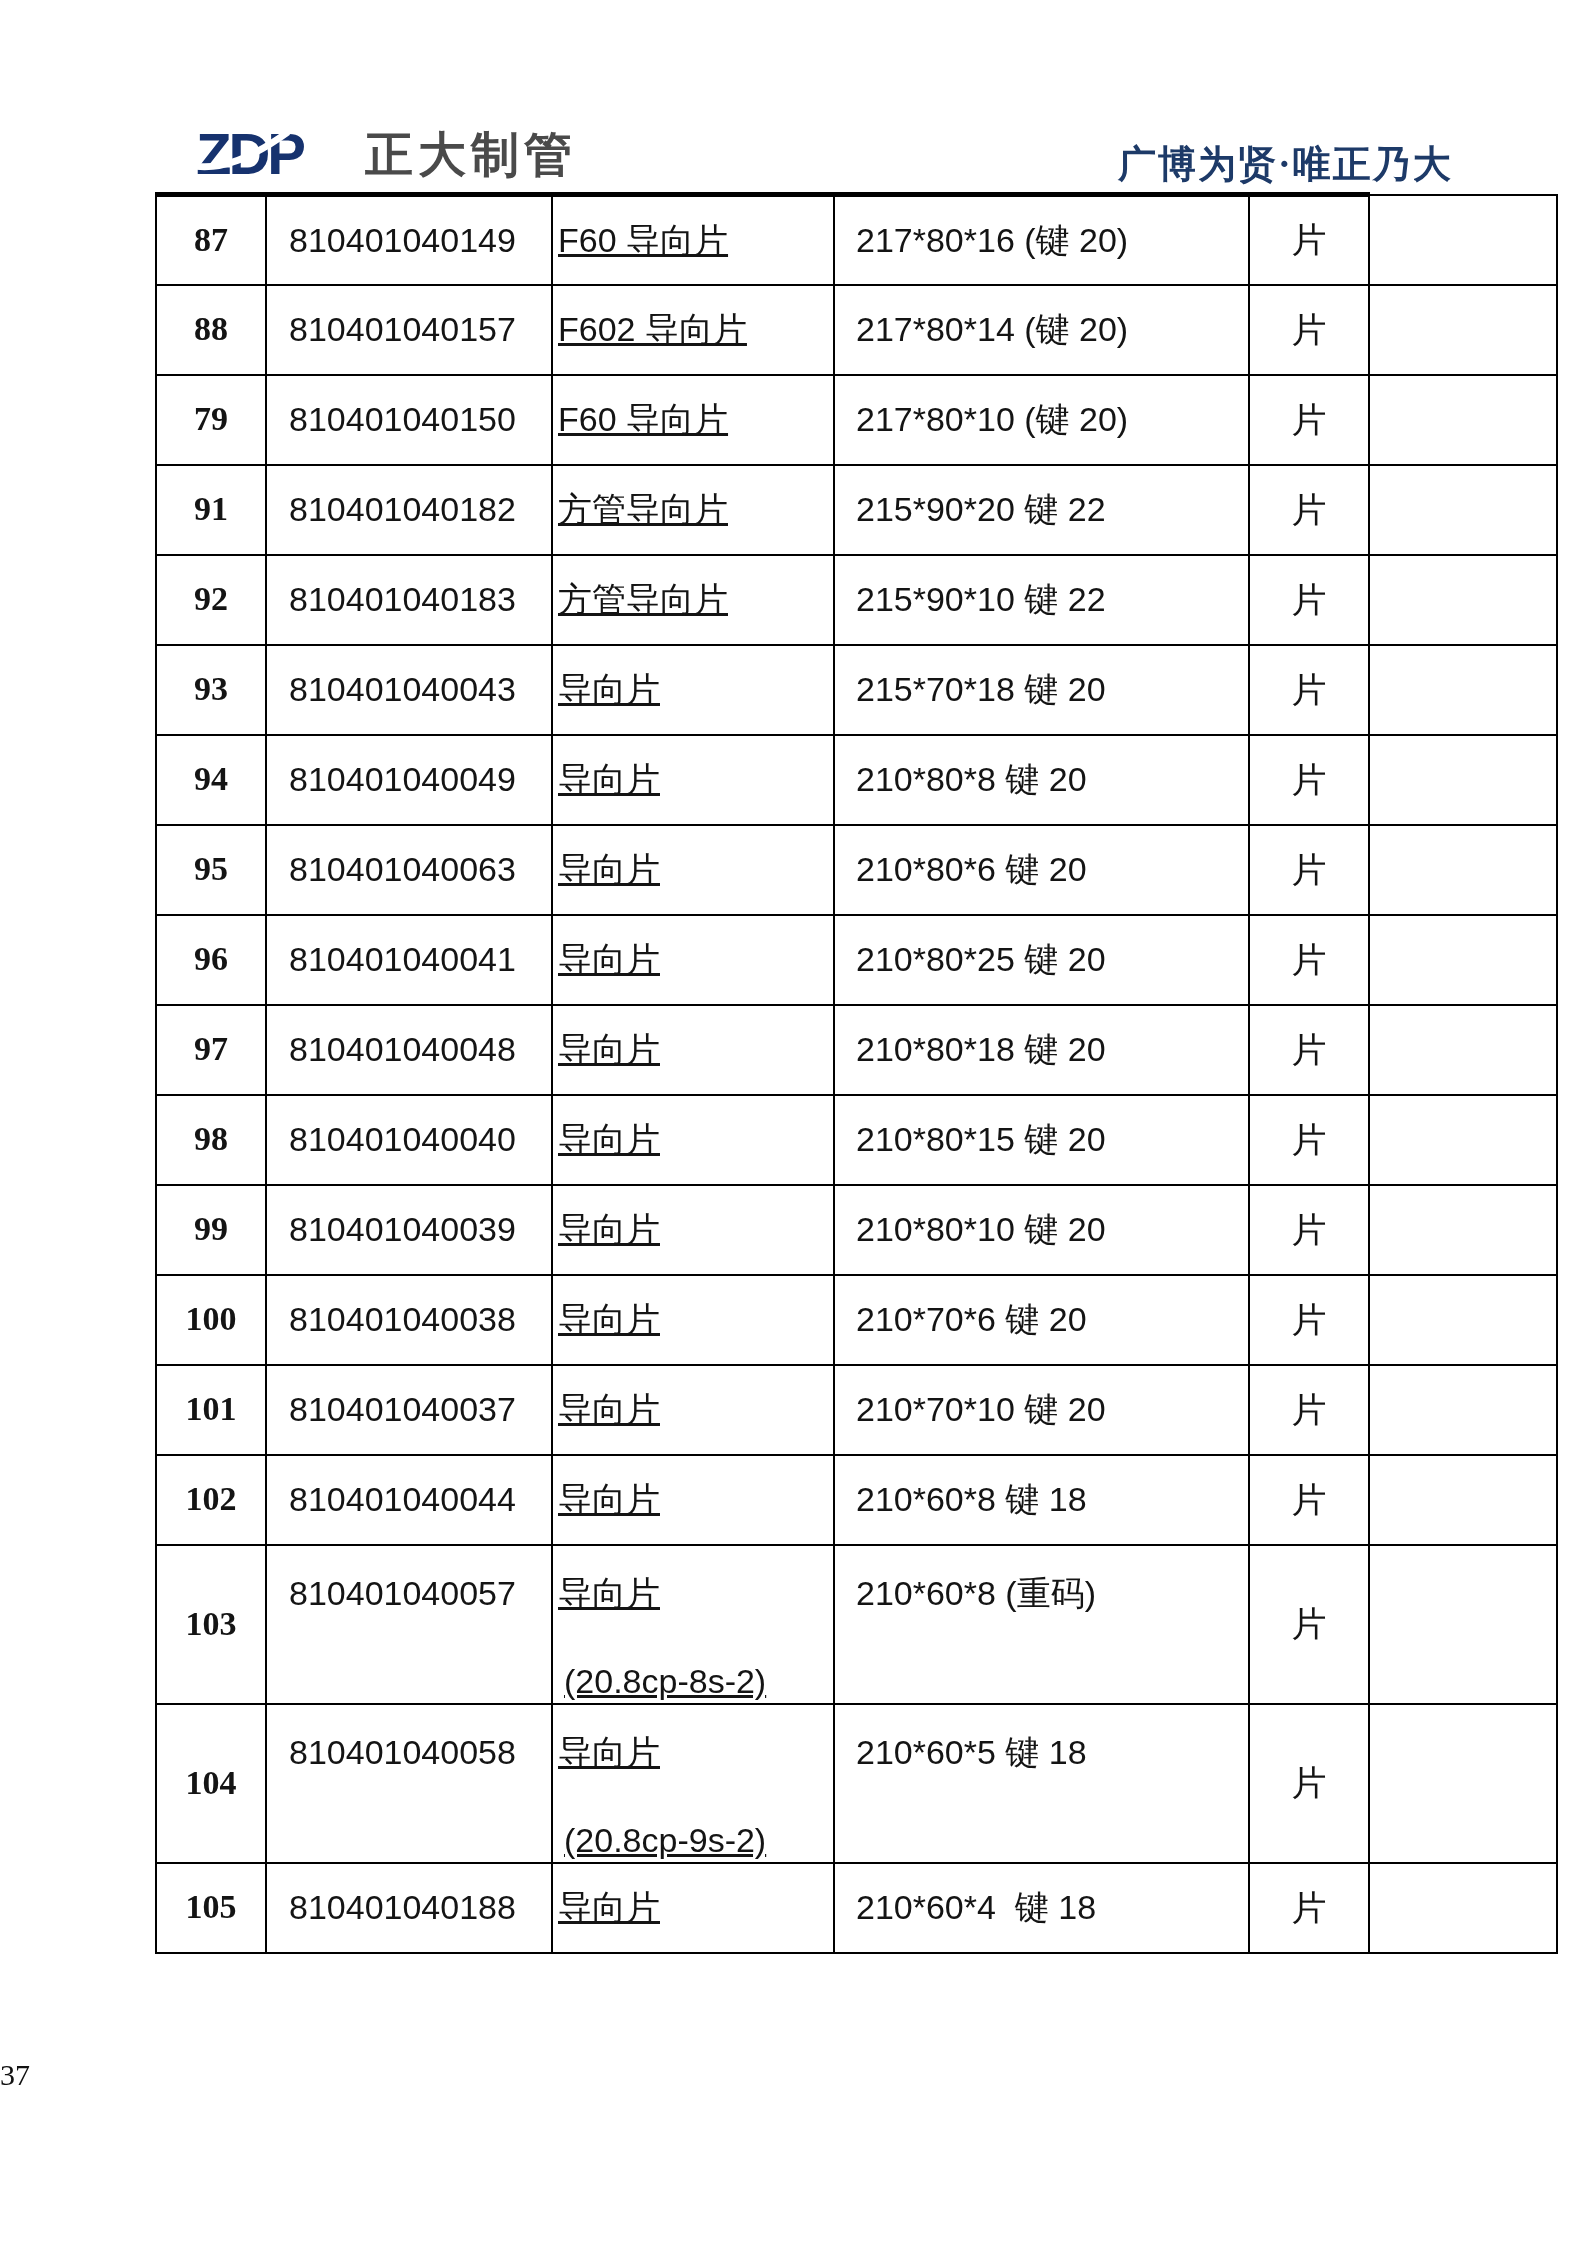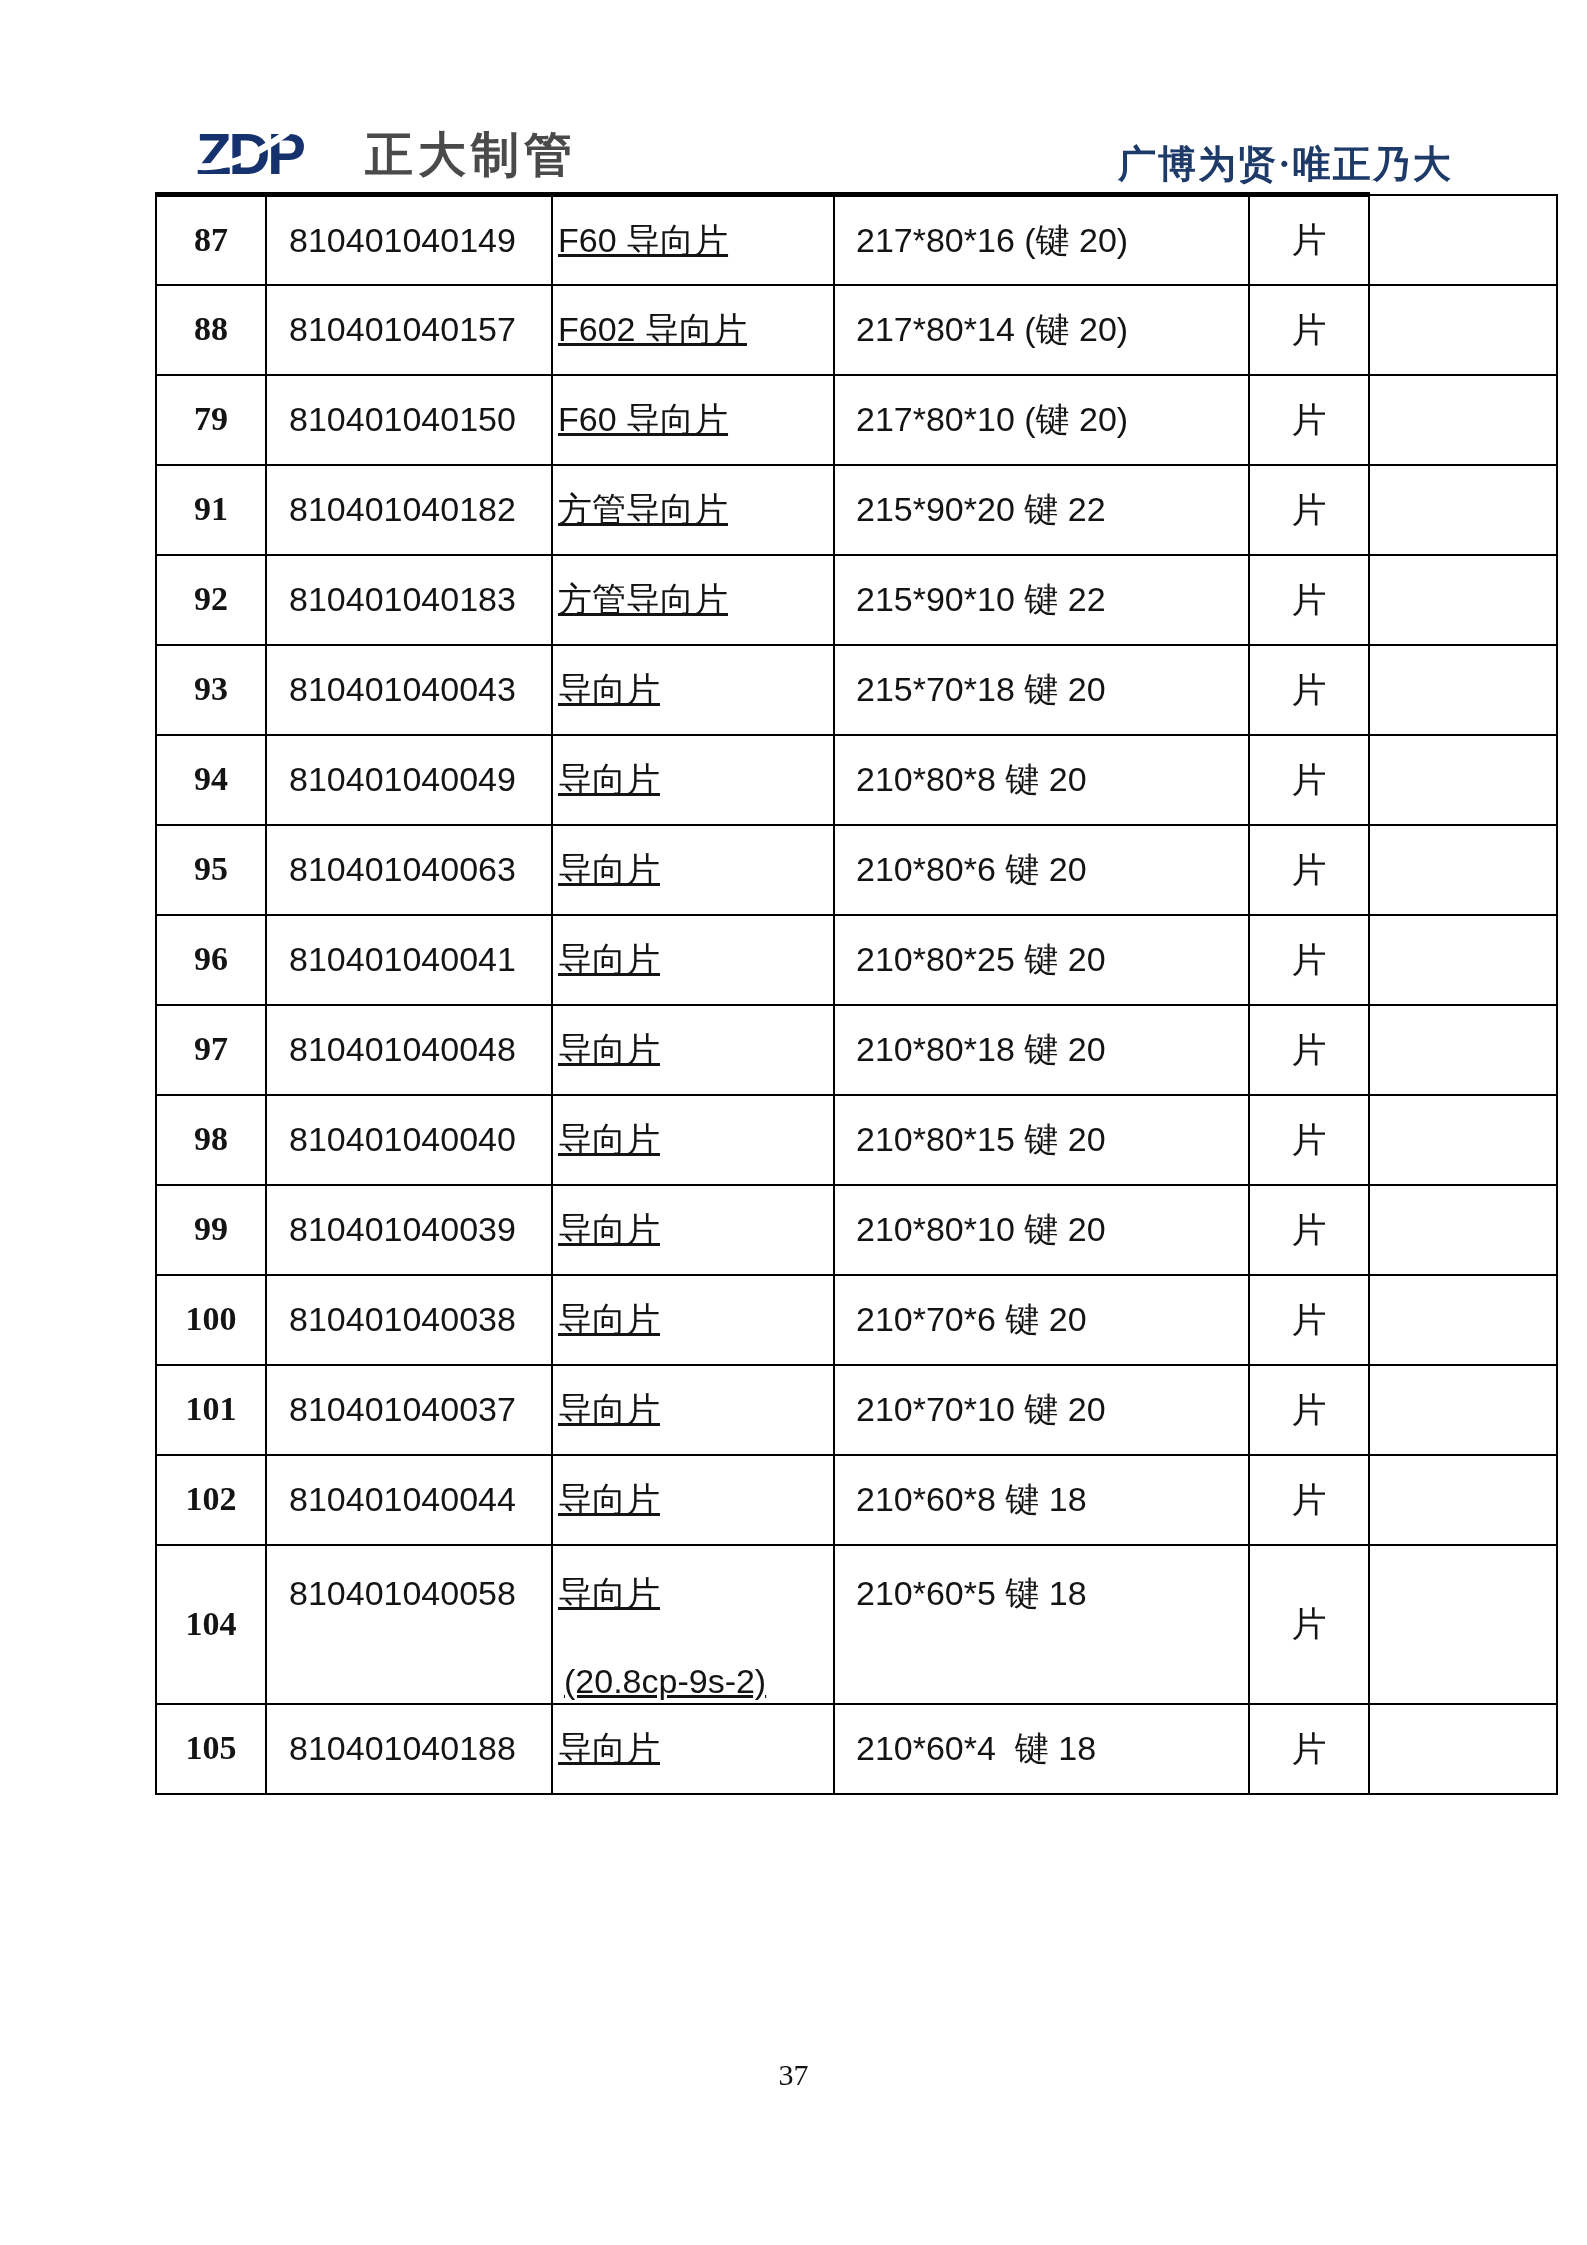--- a/index.html
+++ b/index.html
@@ -40,21 +40,21 @@
   td.name { padding-left:5px;text-decoration:underline; }
   td.spec { padding-left:21px; white-space:pre-wrap; }
   td.unit { text-align:center; font-size:35px; }
   td.note {}
 
   tr.tall td.code, tr.tall td.name, tr.tall td.spec { vertical-align:top; padding-top:26px; }
   .name2 { margin-top:46px; padding-left:6px; }
 
   
   .page-number {
-    position:absolute; top:2058px; left:0; width:100%; text-align:center;
+    position:absolute; top:2058px; left:0; width:100%; 
     font-family:"Liberation Serif","DejaVu Serif",serif; font-size:30px; color:#111;
   }
 </style>
 </head>
 <body>
 
 <div class="header-logo">
   <svg class="zdp-mark" width="160" height="62" viewBox="0 0 160 62" xmlns="http://www.w3.org/2000/svg">
     <text x="0" y="50" font-family="Liberation Sans, DejaVu Sans, sans-serif" font-size="58" font-weight="bold" fill="#16326e" letter-spacing="-3">ZDP</text>
     <path d="M -2 42 C 26 46 56 34 92 8" stroke="#ffffff" stroke-width="7" fill="none"></path>
@@ -188,20 +188,31 @@
       </tr>
       <tr>
         <td class="num">102</td>
         <td class="code">810401040044</td>
         <td class="name">导向片</td>
         <td class="spec">210*60*8 键 18</td>
         <td class="unit">片</td>
         <td class="note"></td>
       </tr>
       <tr class="tall">
+        <td class="num">103</td>
+        <td class="code">810401040057</td>
+        <td class="name">
+          <div>导向片</div>
+          <div class="name2">(20.8cp-8s-2)</div>
+        </td>
+        <td class="spec">210*60*8 (重码)</td>
+        <td class="unit">片</td>
+        <td class="note"></td>
+      </tr>
+      <tr class="tall">
         <td class="num">104</td>
         <td class="code">810401040058</td>
         <td class="name">
           <div>导向片</div>
           <div class="name2">(20.8cp-9s-2)</div>
         </td>
         <td class="spec">210*60*5 键 18</td>
         <td class="unit">片</td>
         <td class="note"></td>
       </tr>

